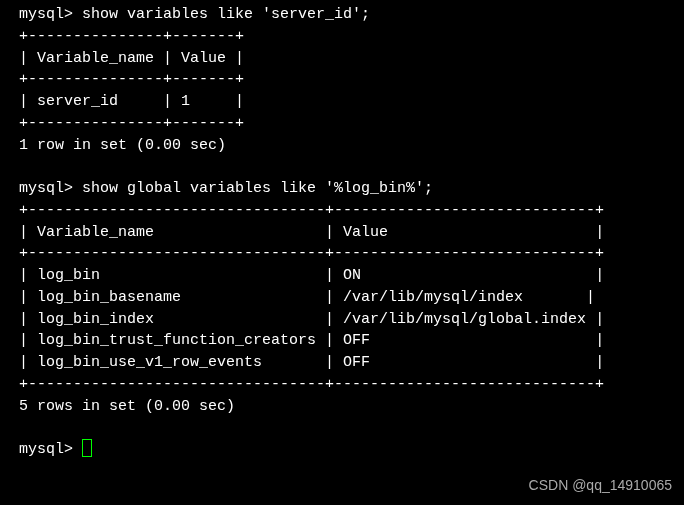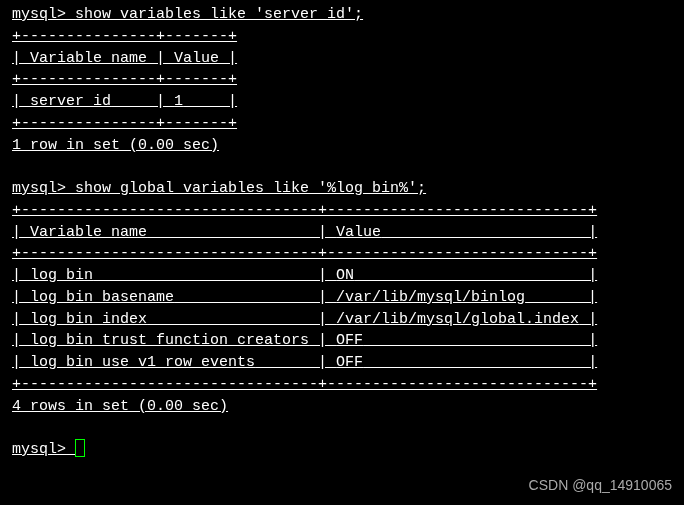--- a/index.html
+++ b/index.html
@@ -8,26 +8,25 @@
     background: #000;
     color: #fff;
     font-family: "Consolas", "Courier New", monospace;
     font-size: 15px;
     line-height: 1.45;
     width: 684px;
     height: 505px;
     overflow: hidden;
   }
   .terminal {
-    padding: 4px 12px;
+    padding: 4px 19px;
     white-space: pre;
     position: relative;
     height: 100%;
     box-sizing: border-box;
-    text-decoration: underline;
   }
   .cursor {
     display: inline-block;
     width: 8px;
     height: 16px;
     border: 1px solid #00ff00;
     background: transparent;
     vertical-align: text-bottom;
     position: relative;
     top: -1px;
@@ -50,21 +49,21 @@
 <span>+---------------+-------+</span>
 <span>| <span>server_id</span>     | <span>1</span>     |</span>
 <span>+---------------+-------+</span>
 <span>1 row in set (0.00 sec)</span>
 
 <span>mysql&gt;</span> <span>show global variables like '%log_bin%';</span>
 <span>+---------------------------------+-----------------------------+</span>
 | <span>Variable_name</span>                   | <span>Value</span>                       |
 <span>+---------------------------------+-----------------------------+</span>
 | <span>log_bin</span>                         | <span>ON</span>                          |
-| <span>log_bin_basename</span>                | <span>/var/lib/mysql/binlog</span>       |
+| <span>log_bin_basename</span>                | <span>/var/lib/mysql/index</span>       |
 | <span>log_bin_index</span>                   | <span>/var/lib/mysql/global.index</span> |
 | <span>log_bin_trust_function_creators</span> | <span>OFF</span>                         |
 | <span>log_bin_use_v1_row_events</span>       | <span>OFF</span>                         |
 <span>+---------------------------------+-----------------------------+</span>
-<span>4 rows in set (0.00 sec)</span>
+<span>5 rows in set (0.00 sec)</span>
 
 <span>mysql&gt;</span> <span class="cursor"></span>
 <div class="watermark">CSDN @qq_14910065</div></div>
 
 </body></html>

